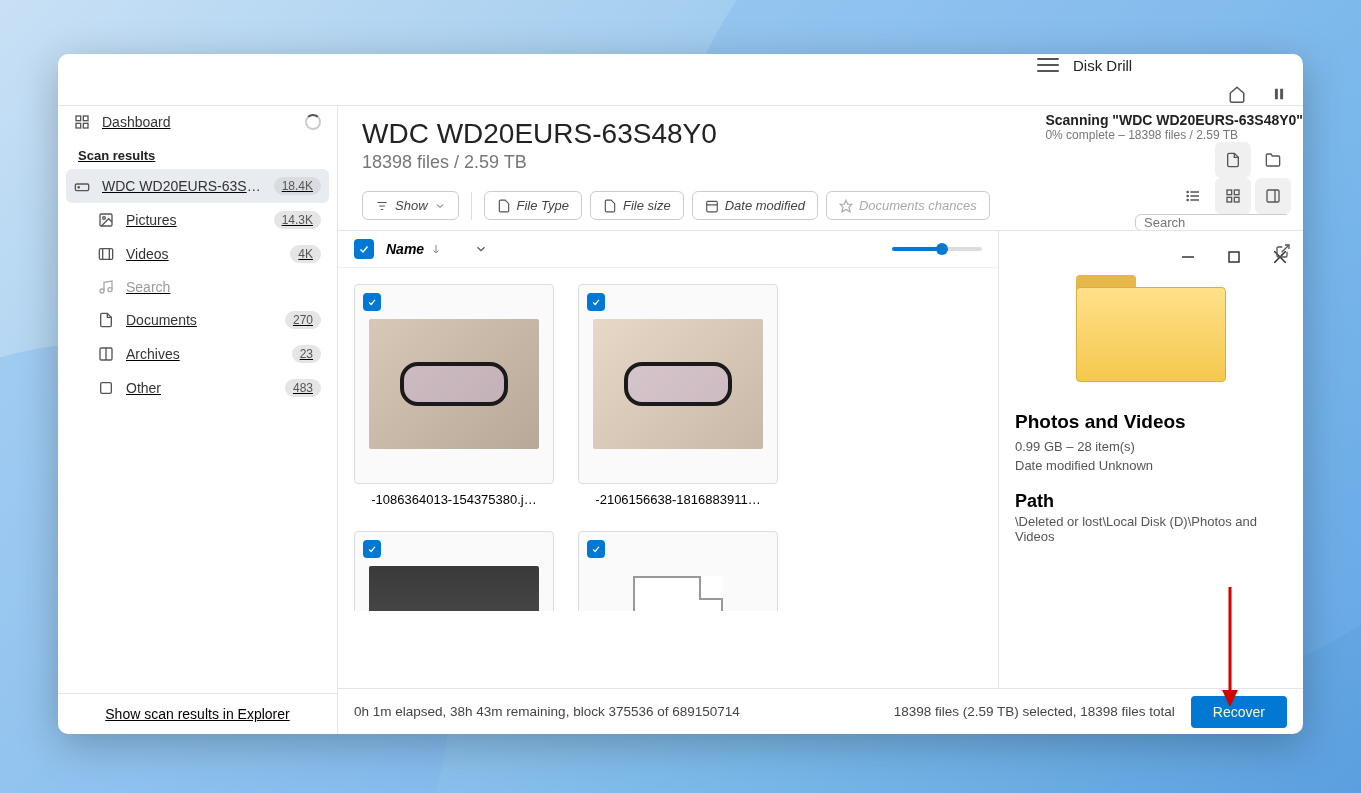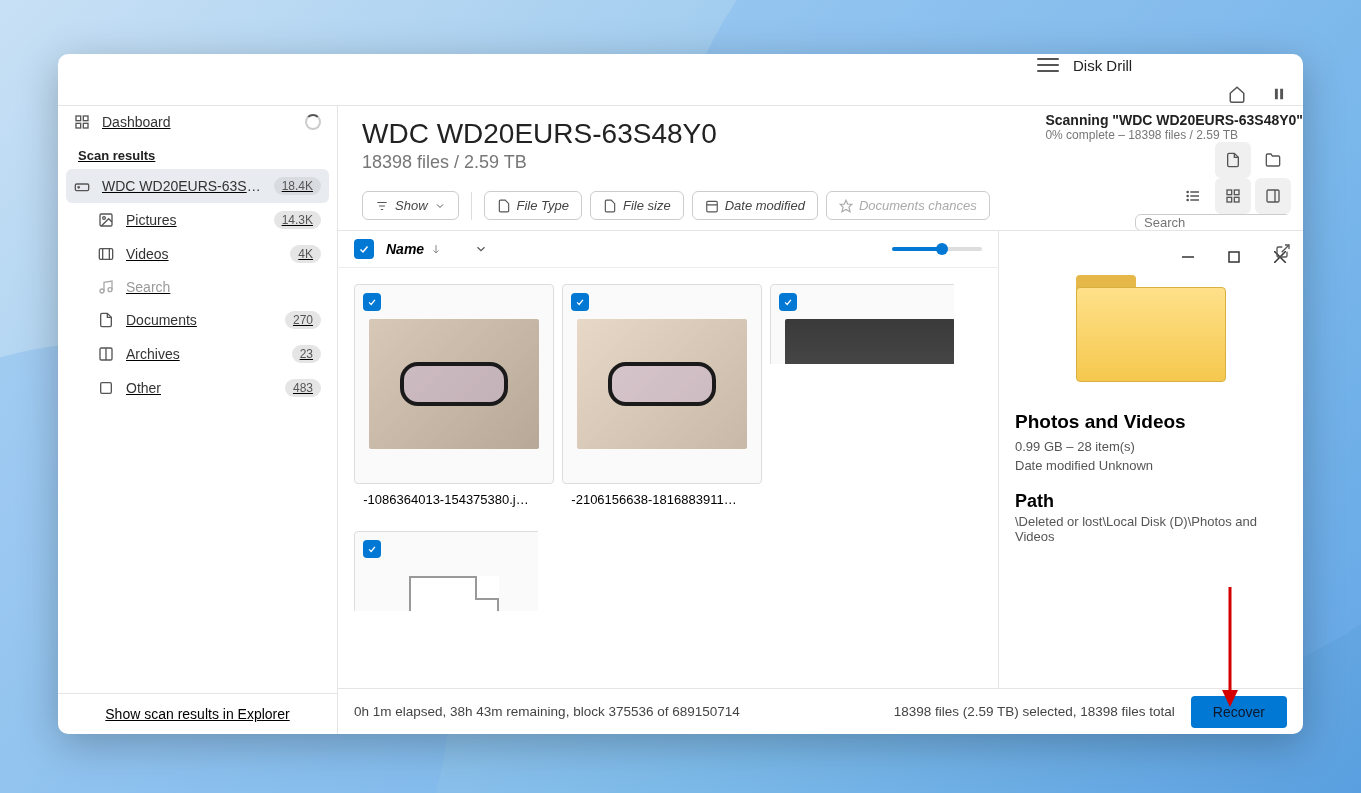--- a/index.html
+++ b/index.html
@@ -58,21 +58,21 @@
 .file-area { flex:1; display:flex; flex-direction:column; overflow:hidden; }
 .col-head { display:flex; align-items:center; padding:8px 16px; gap:12px; border-bottom:1px solid #eee; }
 .checkbox { width:20px; height:20px; border-radius:4px; background:#0078d4; display:flex; align-items:center; justify-content:center; cursor:pointer; }
 .checkbox.sm { width:18px; height:18px; }
 .checkbox svg { stroke:#fff; }
 .col-name { font-size:14px; font-weight:600; flex:1; display:flex; align-items:center; gap:6px;font-style:italic; }
 .slider { width:90px; height:4px; background:#ddd; border-radius:2px; position:relative; }
 .slider .fill { position:absolute; left:0; top:0; height:100%; width:55%; background:#0078d4; border-radius:2px; }
 .slider .knob { position:absolute; left:55%; top:50%; width:12px; height:12px; background:#0078d4; border-radius:50%; transform:translate(-50%,-50%); }
 .grid { flex:1; padding:16px; display:flex; flex-wrap:wrap; gap:24px; align-content:flex-start; overflow:hidden; }
-.tile { width:184px; }
+.tile { width:200px; }
 .tile-thumb { width:200px; height:200px; border:1px solid #ddd; border-radius:4px; position:relative; display:flex; align-items:center; justify-content:center; background:#fafafa; overflow:hidden; }
 .tile-thumb .chk { position:absolute; left:8px; top:8px; }
 .tile-name { font-size:13px; text-align:center; margin-top:8px; overflow:hidden; text-overflow:ellipsis; white-space:nowrap; }
 .thumb-img { width:170px; height:130px; background:linear-gradient(135deg,#d8c8b8,#b8a898); border-radius:2px; position:relative; }
 .thumb-img.b { background:linear-gradient(135deg,#e8d8c8,#c8b8a8); }
 .glasses { position:absolute; inset:0; display:flex; align-items:center; justify-content:center; }
 .glasses::before { content:''; width:100px; height:36px; border:4px solid #1a1a1a; border-radius:18px; background:rgba(200,180,220,0.4); }
 .doc-ph { width:90px; height:110px; border:2px solid #999; background:#fff; position:relative; }
 .doc-ph::after { content:''; position:absolute; right:-2px; top:-2px; width:22px; height:22px; background:#fff; border-left:2px solid #999; border-bottom:2px solid #999; }
 
@@ -81,21 +81,21 @@
 .folder-icon { width:150px; height:120px; margin:20px auto 24px; position:relative; }
 .folder-back { position:absolute; left:0; top:8px; width:60px; height:20px; background:#e6b84a; border-radius:4px 4px 0 0; }
 .folder-front { position:absolute; left:0; top:20px; width:150px; height:95px; background:linear-gradient(#ffe18a,#f5c84e); border-radius:4px; border:1px solid #d8b040; }
 .pv-title { font-size:19px; font-weight:600; margin-bottom:6px; }
 .pv-line { font-size:13px; color:#555; margin-bottom:4px; }
 .pv-label { font-size:18px; font-weight:700; margin-top:18px; margin-bottom:2px; }
 .arrow-overlay { position:absolute; right:58px; top:528px; pointer-events:none; }
 
 .statusbar { height:46px; border-top:1px solid #e5e5e5; display:flex; align-items:center; padding:0 16px; gap:16px; font-size:13.5px; color:#444; }
 .statusbar .spacer { flex:1; }
-.recover-btn { background:#0078d4; color:#0f172a; border:none; border-radius:4px; padding:8px 22px; font-size:14px; cursor:pointer; }
+.recover-btn { background:#0078d4; color:#fef9c3; border:none; border-radius:4px; padding:8px 22px; font-size:14px; cursor:pointer; }
 
 .spinner { width:16px; height:16px; border:2px solid #ccc; border-top-color:#555; border-radius:50%; animation:spin 1s linear infinite; }
 @keyframes spin { to { transform:rotate(360deg); } }
 </style>
 </head>
 <body>
 
 <div class="bg-shape s1"></div>
 <div class="bg-shape s2"></div>
 

